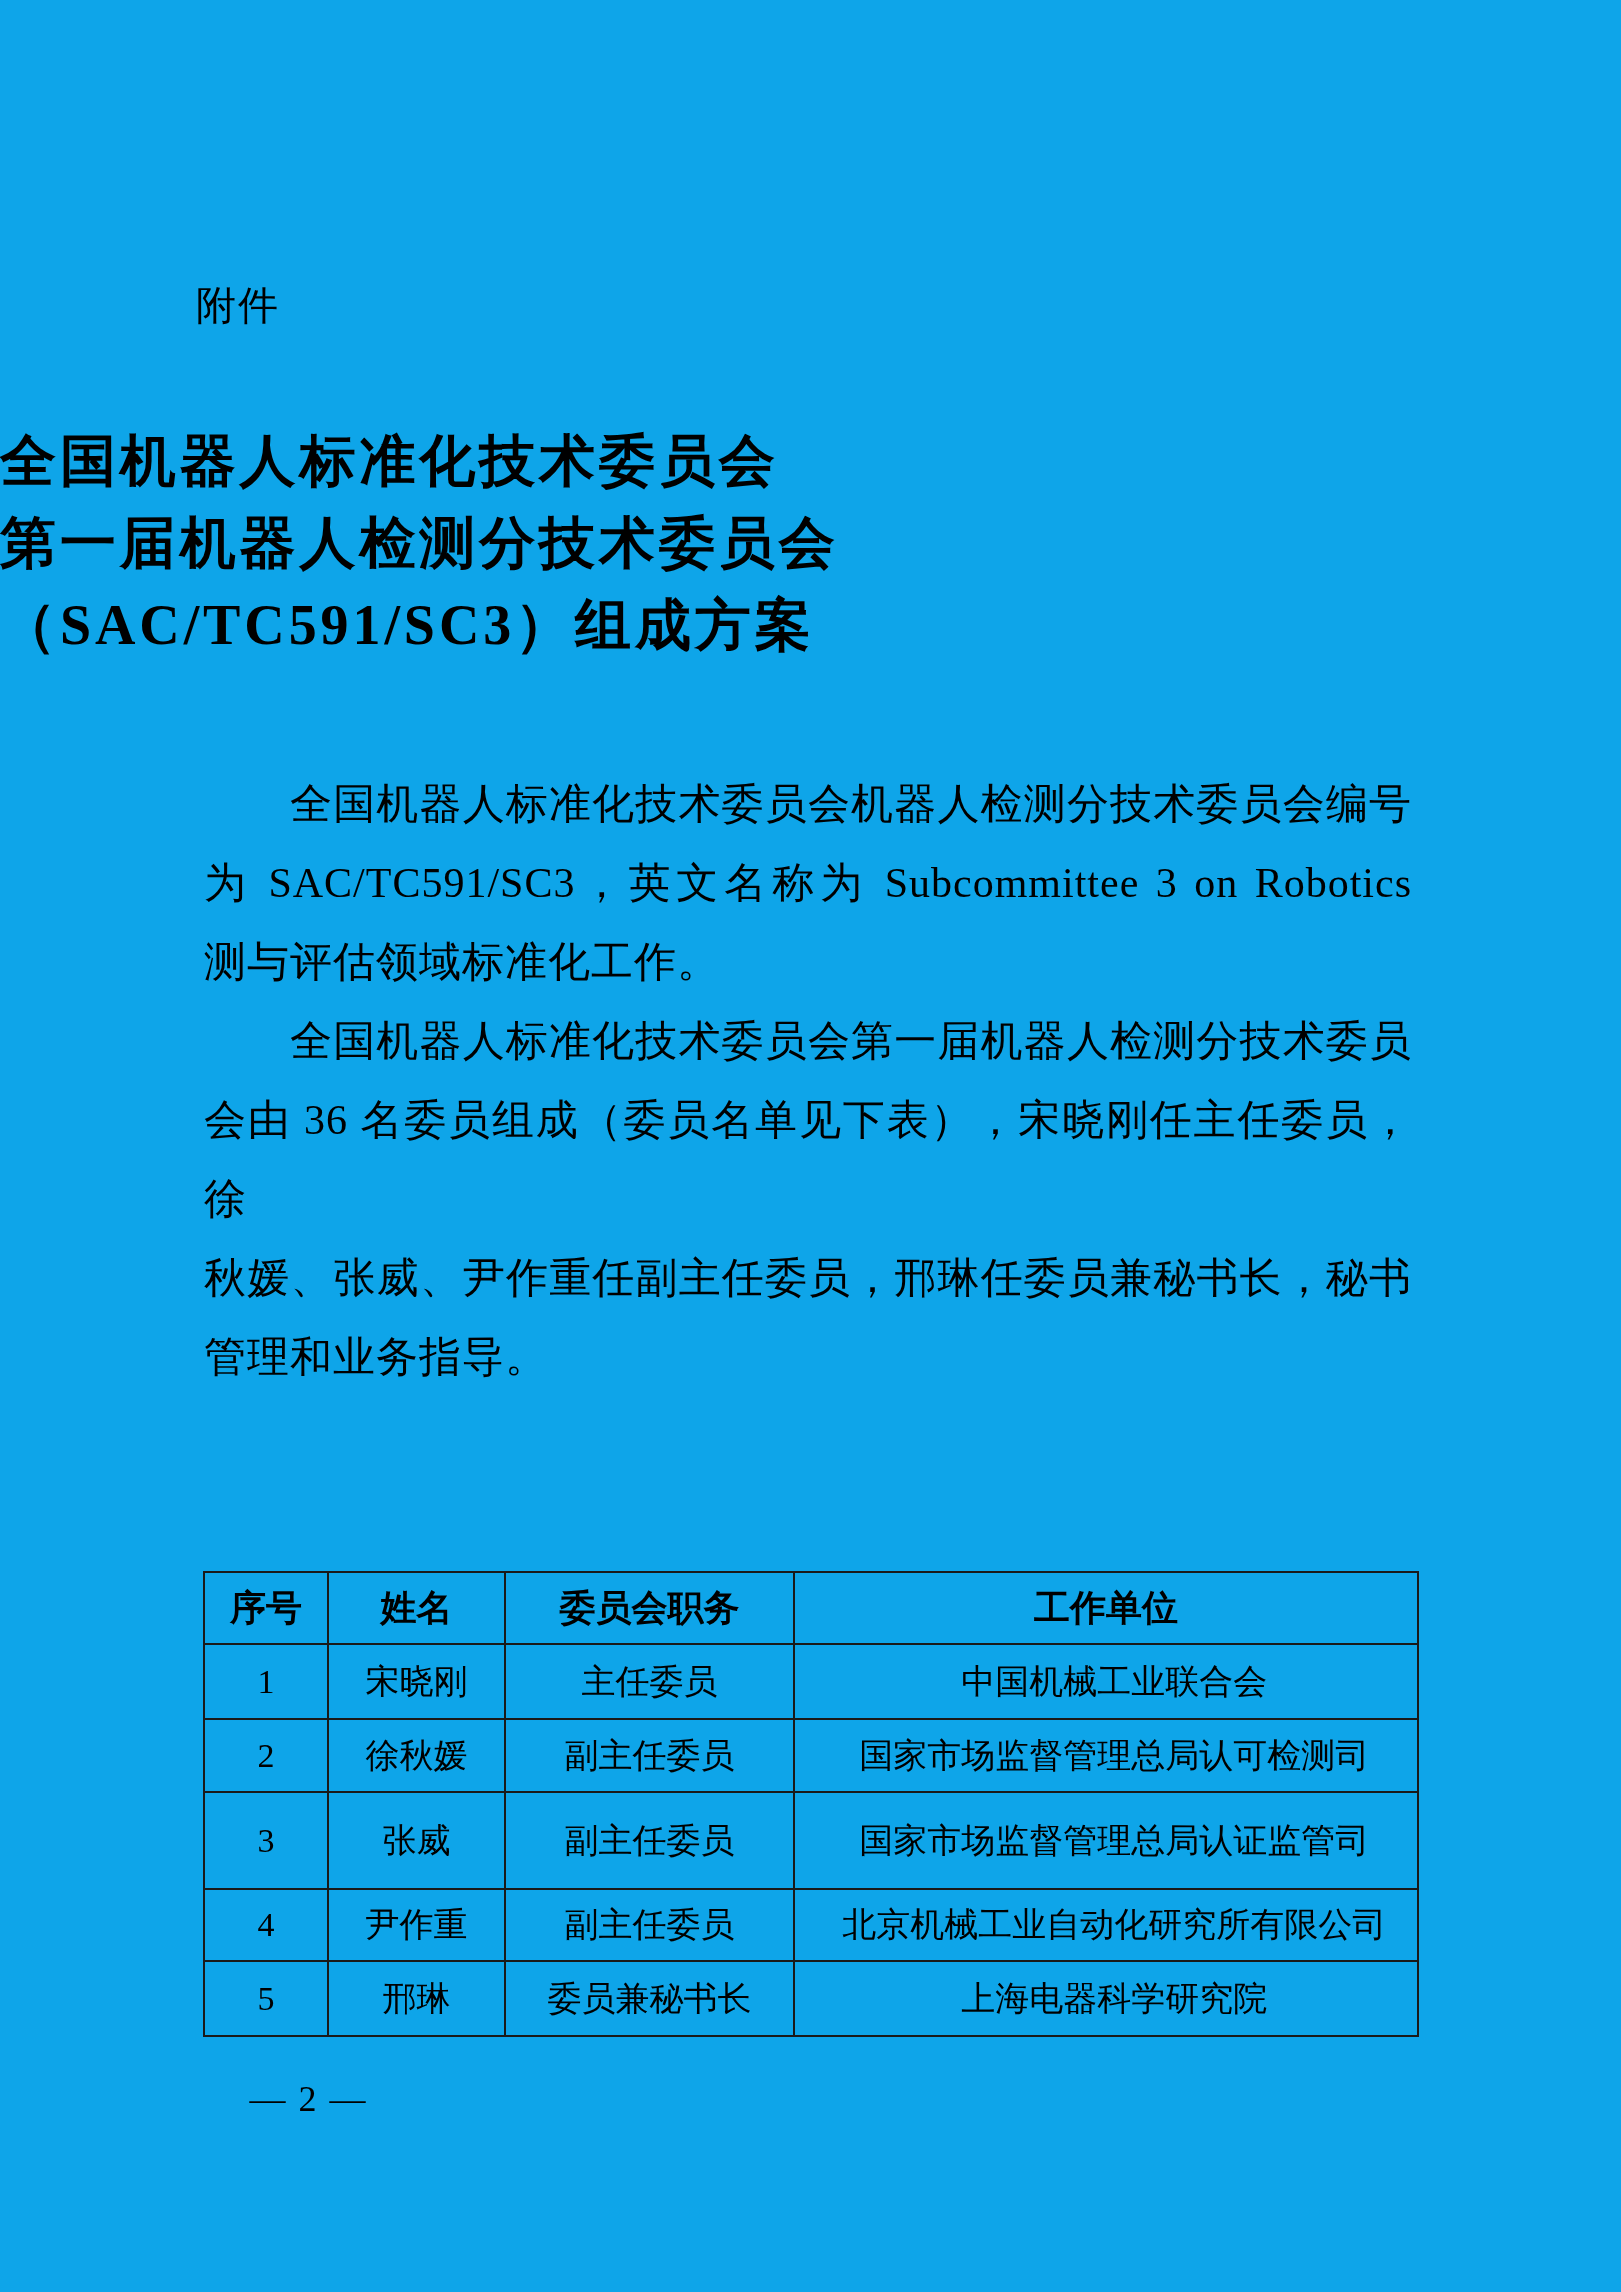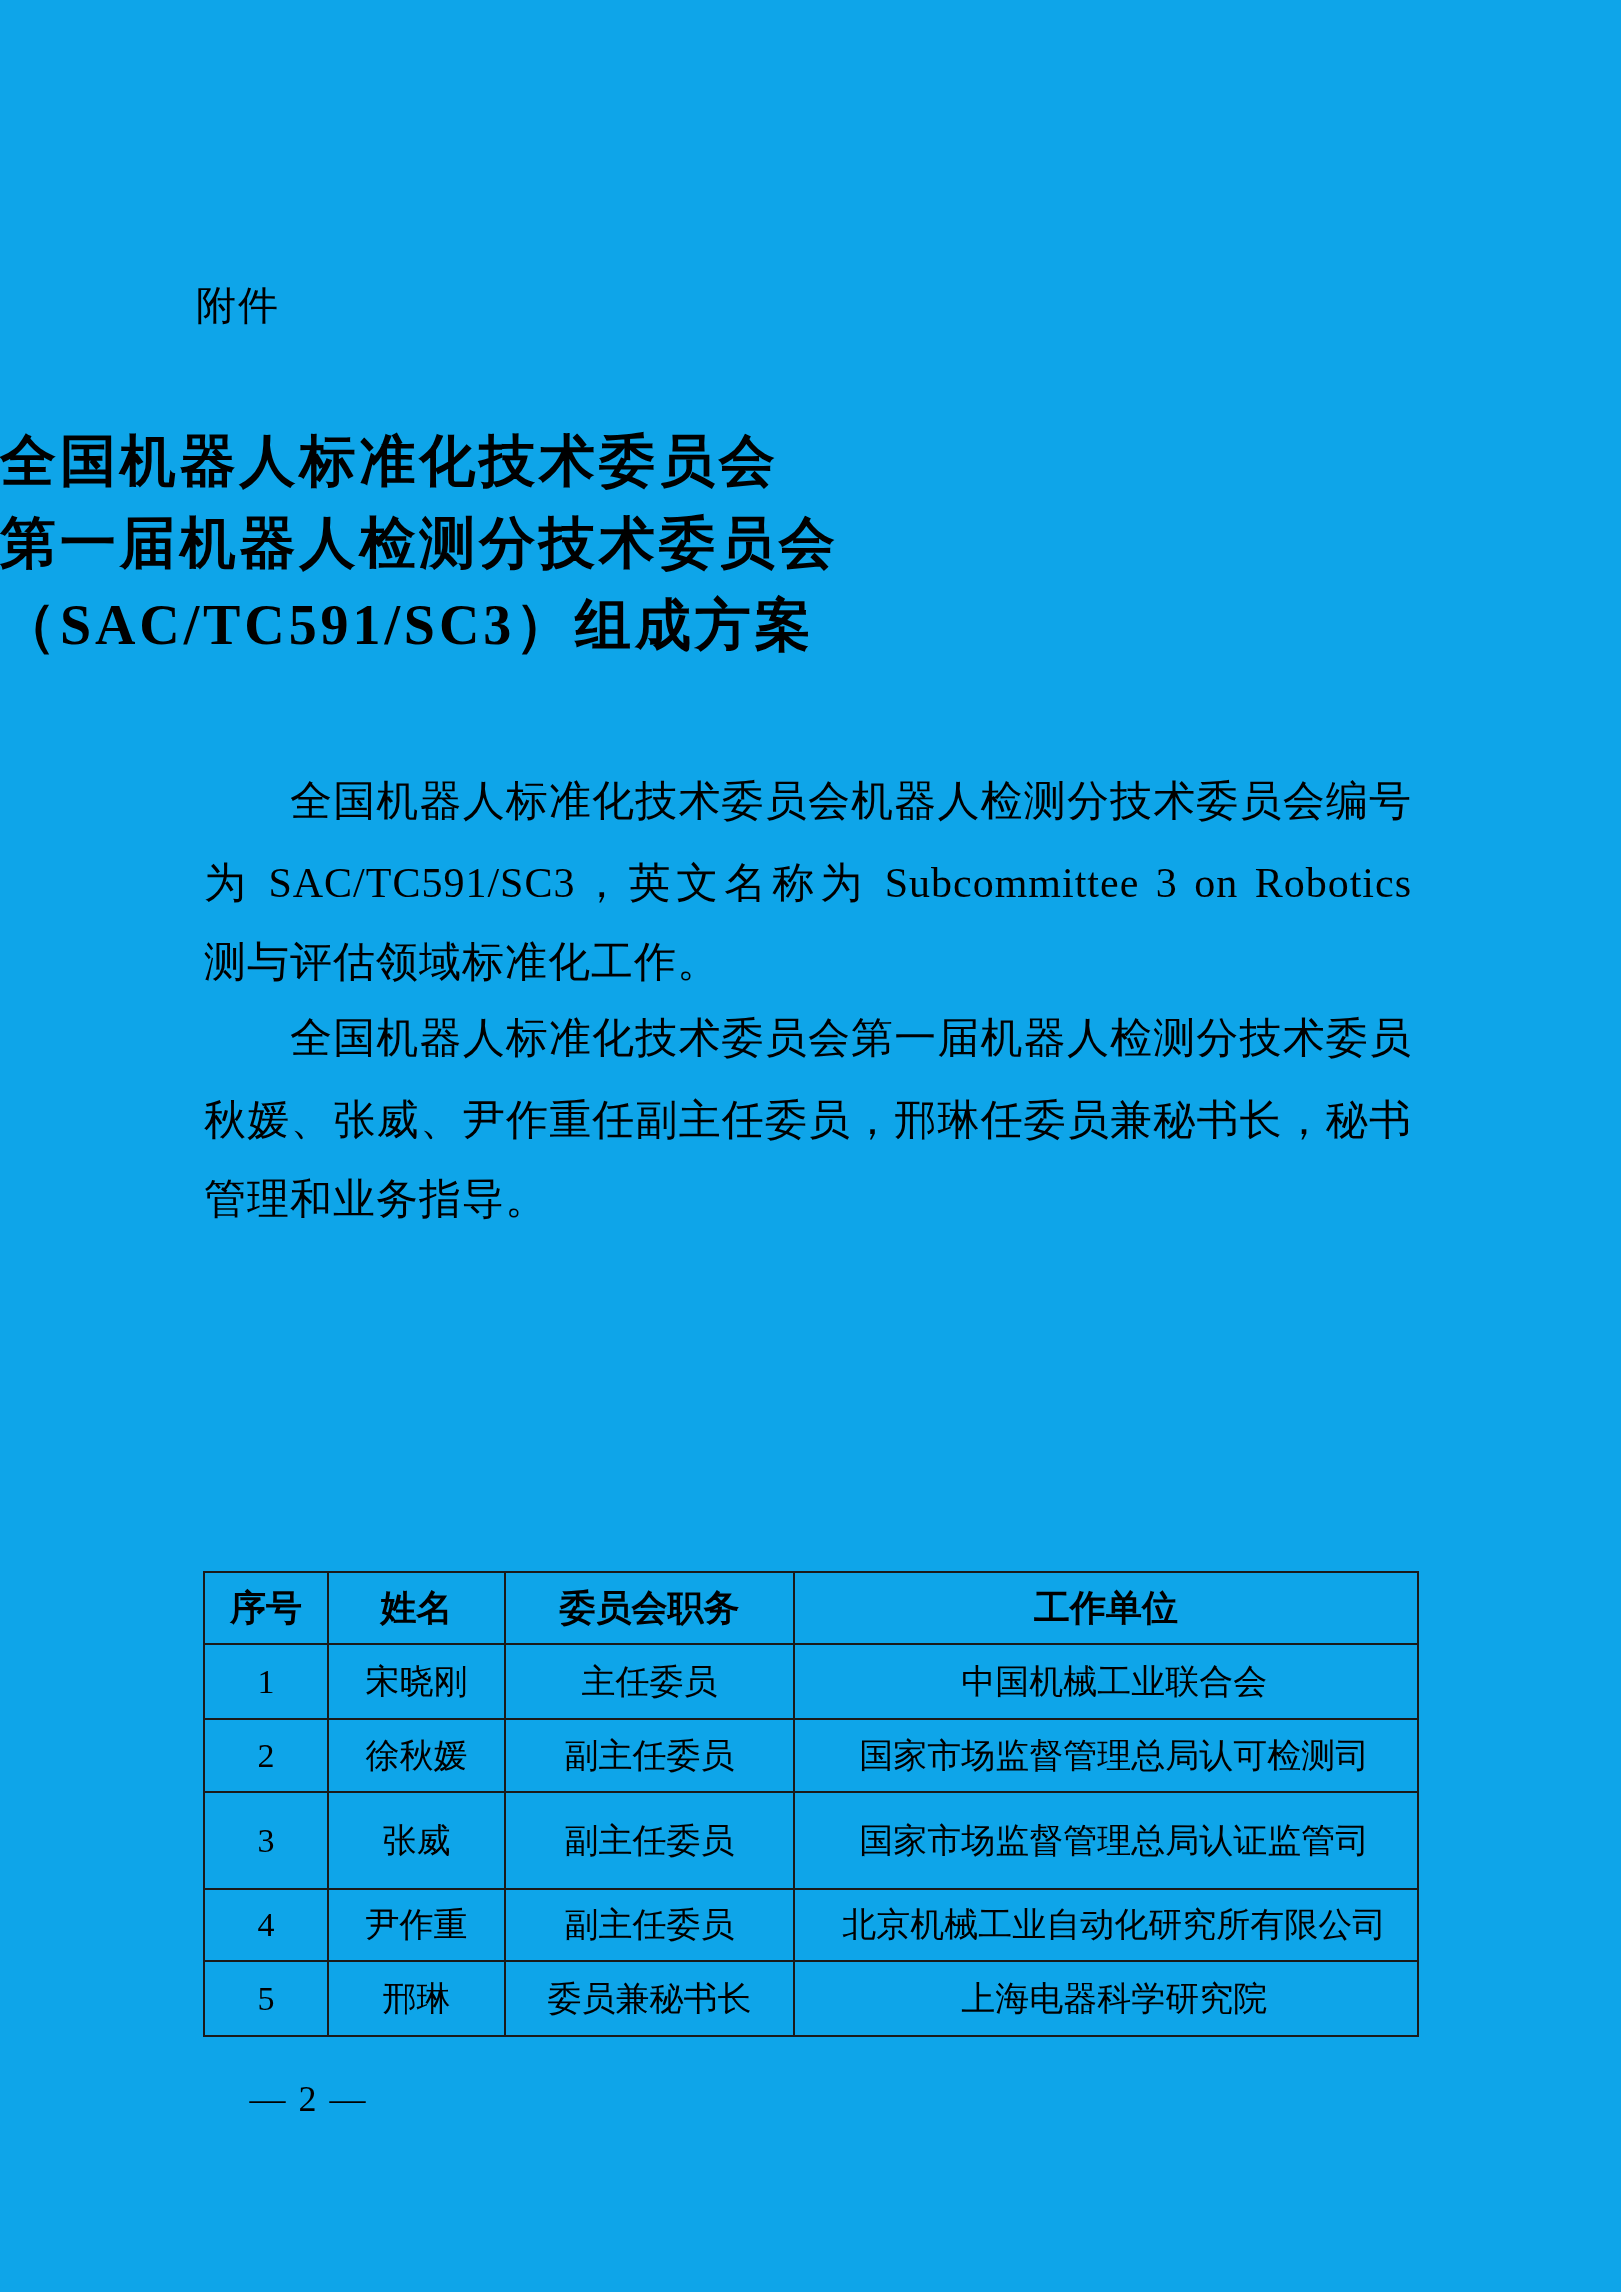--- a/index.html
+++ b/index.html
@@ -57,21 +57,20 @@
     white-space: nowrap;
   }
   .bline.fill {
     white-space: normal;
     text-align: justify;
     text-align-last: justify;
     text-justify: inter-character;
   }
   .bline.indent {
     text-indent: 86px;
-    font-family: Liberation Mono, monospace;
   }
 
   
   .committee-table {
     position: absolute;
     left: 203px;
     top: 1571px;
     width: 1215px;
     border-collapse: collapse;
     table-layout: fixed;
@@ -133,20 +132,21 @@
     <div>全国机器人标准化技术委员会</div>
     <div>第一届机器人检测分技术委员会</div>
     <div>（SAC/TC591/SC3）组成方案</div>
   </div>
 
   <div class="body-block">
     <div class="bline fill indent">全国机器人标准化技术委员会机器人检测分技术委员会编号</div>
     <div class="bline fill">为 SAC/TC591/SC3，英文名称为 Subcommittee 3 on Robotics</div>
     <div class="bline">测与评估领域标准化工作。</div>
     <div class="bline fill indent">全国机器人标准化技术委员会第一届机器人检测分技术委员</div>
+    <div class="bline fill">会由 36 名委员组成（委员名单见下表），宋晓刚任主任委员，徐</div>
     <div class="bline fill">秋媛、张威、尹作重任副主任委员，邢琳任委员兼秘书长，秘书</div>
     <div class="bline">管理和业务指导。</div>
   </div>
 
   <table class="committee-table">
     <colgroup>
       <col class="c-no">
         <col class="c-name">
         <col class="c-role">
         <col class="c-org">

